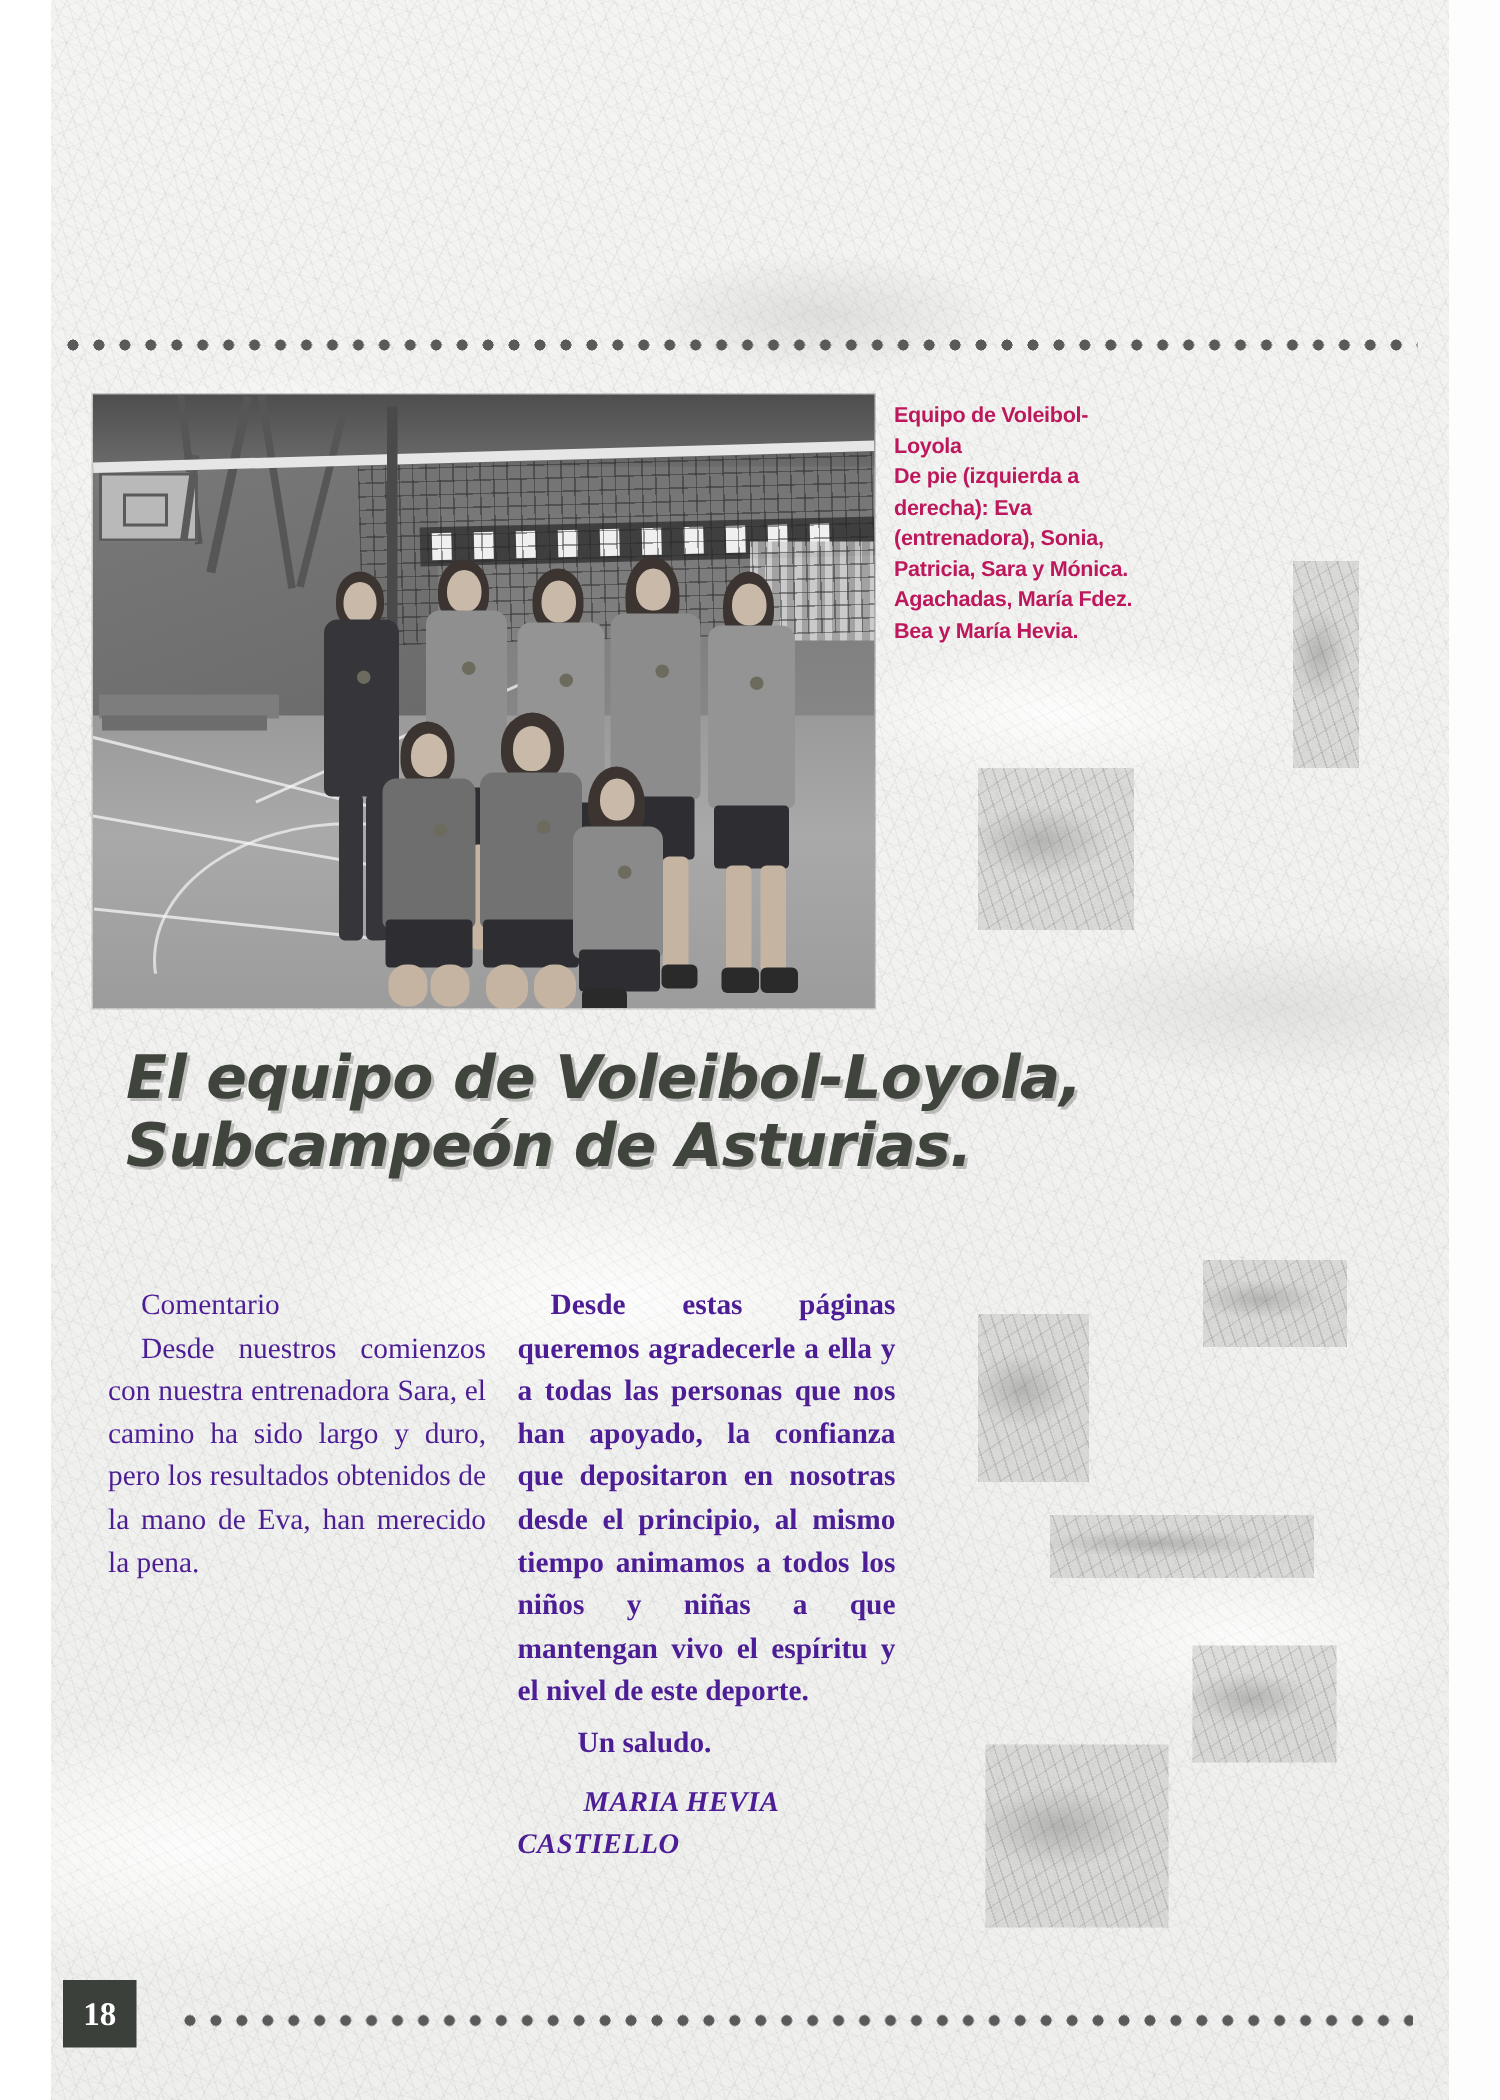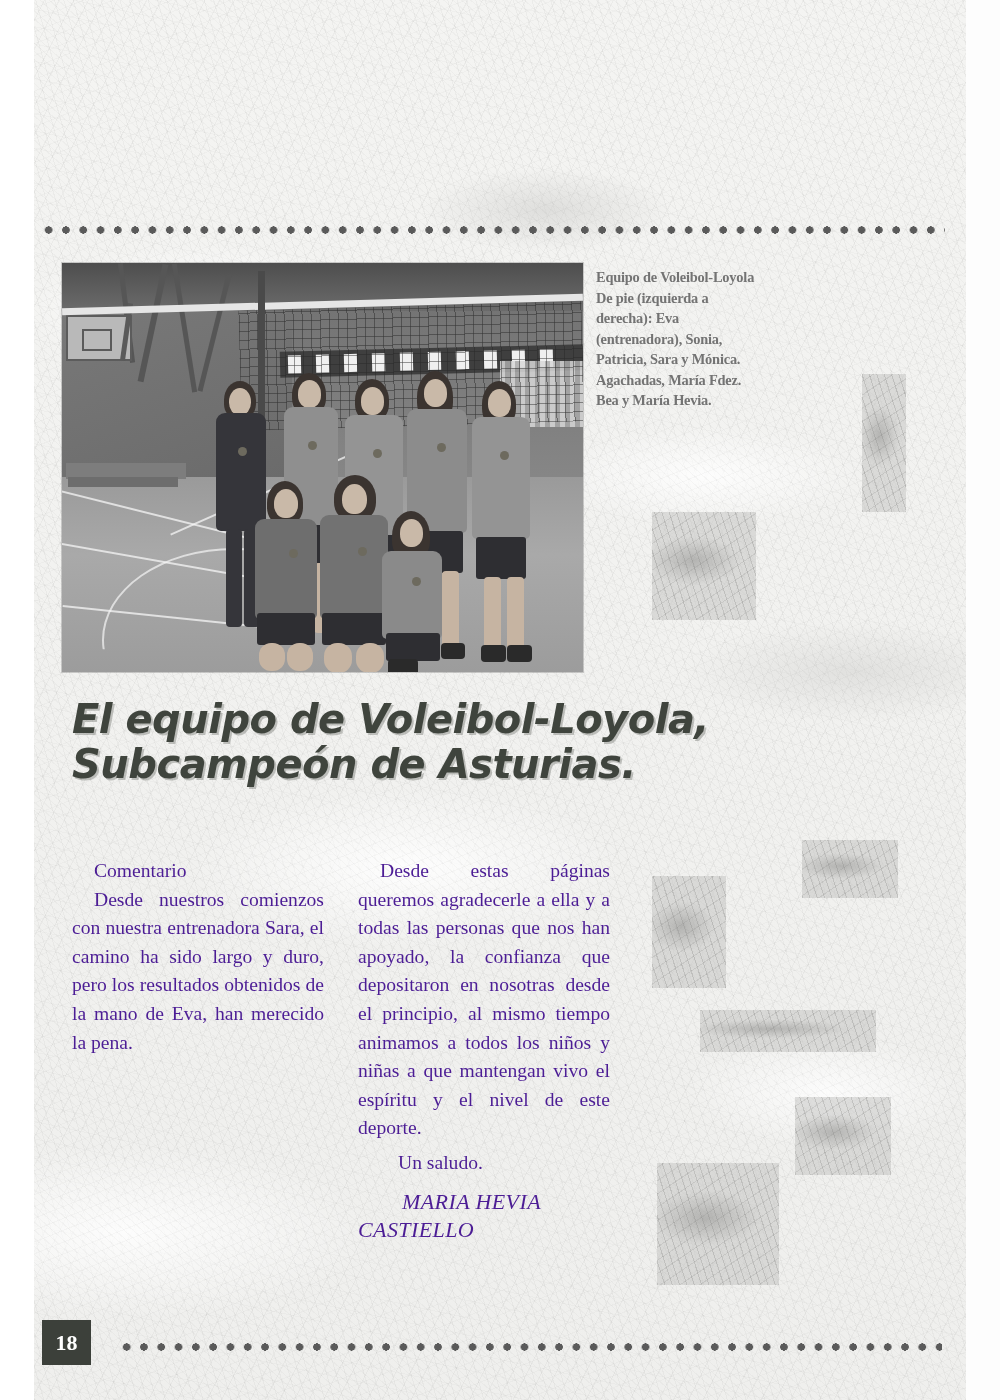--- a/index.html
+++ b/index.html
@@ -118,58 +118,58 @@
   .torso{position:absolute;border-radius:9px 9px 5px 5px;}
   .leg{position:absolute;background:#c6b4a2;border-radius:4px;}
   .short{position:absolute;background:#2e2e32;border-radius:3px;}
   .shoe{position:absolute;background:#2a2a2a;border-radius:4px;}
   .medal{position:absolute;width:9px;height:9px;border-radius:50%;background:#6d6a5e;
      box-shadow:0 -14px 0 -6px rgba(250,250,250,.85), 0 -9px 0 -6px rgba(250,250,250,.85);}
 
   
   #caption{
     position:absolute;left:596px;top:267px;width:160px;z-index:5;
-    font-family:Liberation Serif, serif;
-    font-weight:bold;font-size:14.4px;line-height:20.5px;color:#737373;
+    font-family:Liberation Sans, sans-serif;
+    font-weight:bold;font-size:14.4px;line-height:20.5px;color:#be185d;
     letter-spacing:-.2px;
   }
 
   
   .deco{
     position:absolute;z-index:2;
     background-color:rgba(196,196,194,.52);
     background-image:
       repeating-linear-gradient(72deg, rgba(130,130,128,.28) 0 1px, rgba(0,0,0,0) 1px 7px),
       repeating-linear-gradient(-34deg, rgba(140,140,138,.22) 0 1px, rgba(0,0,0,0) 1px 11px),
       radial-gradient(ellipse 60% 30% at 40% 45%, rgba(110,110,108,.35), rgba(0,0,0,0) 75%);
   }
 
   
   #headline{
-    position:absolute;left:72px;top:697px;width:820px;z-index:5;
+    position:absolute;left:84px;top:697px;width:820px;z-index:5;
     font-family:"DejaVu Sans",sans-serif;
     font-weight:bold;font-style:italic;font-size:40px;line-height:45px;
     color:#3f443d;letter-spacing:-.5px;
     text-shadow:2px 2px 0 rgba(70,74,66,.30);
   }
   #headline div{white-space:nowrap;}
 
   
   .col{
     position:absolute;top:857px;width:252px;z-index:5;
     font-family:"Liberation Serif",serif;font-size:19.6px;line-height:28.6px;
     color:#4c1d95;text-align:justify;
   }
   #col-left{left:72px;}
-  #col-right{left:358px;}
+  #col-right{left:345px;font-weight:bold;}
   .col p{margin:0;text-indent:22px;}
   #comentario{text-indent:22px;}
   #un-saludo{text-indent:40px;margin-top:6px;}
   #byline{
-    margin-top:10px;text-indent:44px;font-style:italic;font-size:22px;
+    margin-top:10px;text-indent:44px;font-style:italic;font-size:19px;
     letter-spacing:.4px;text-align:left;
   }
 
   
   #pagebox{
     position:absolute;left:42px;top:1320px;width:49px;height:45px;
     background:#3c403a;z-index:4;
   }
   #pagenum{
     position:absolute;left:0;top:0;width:49px;height:45px;

